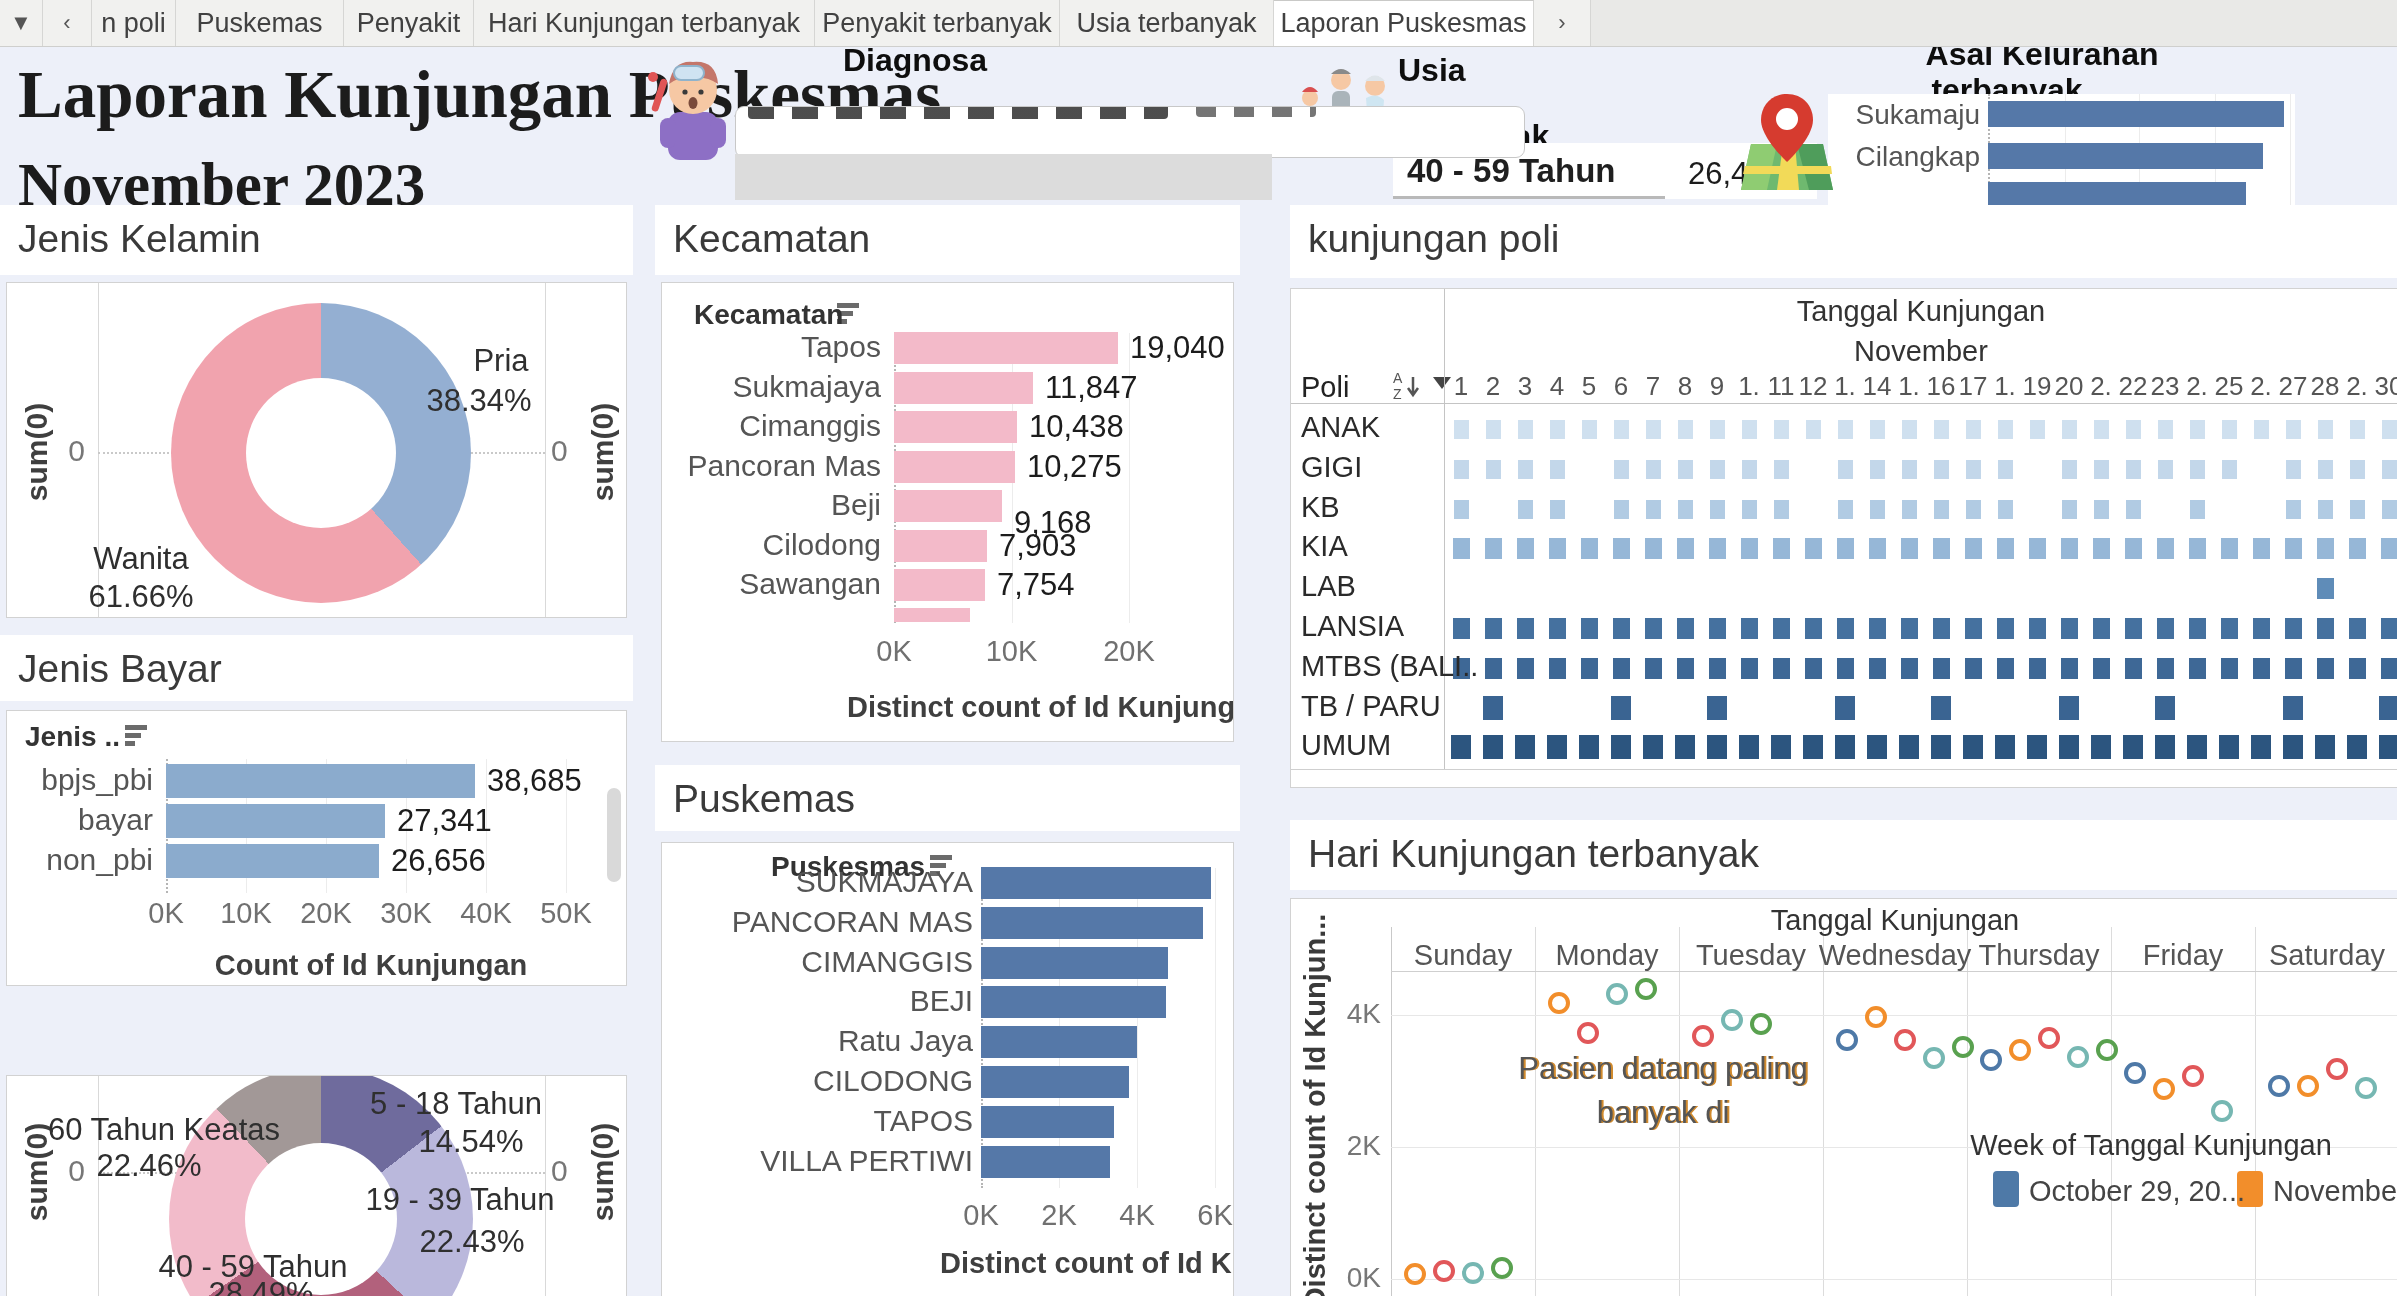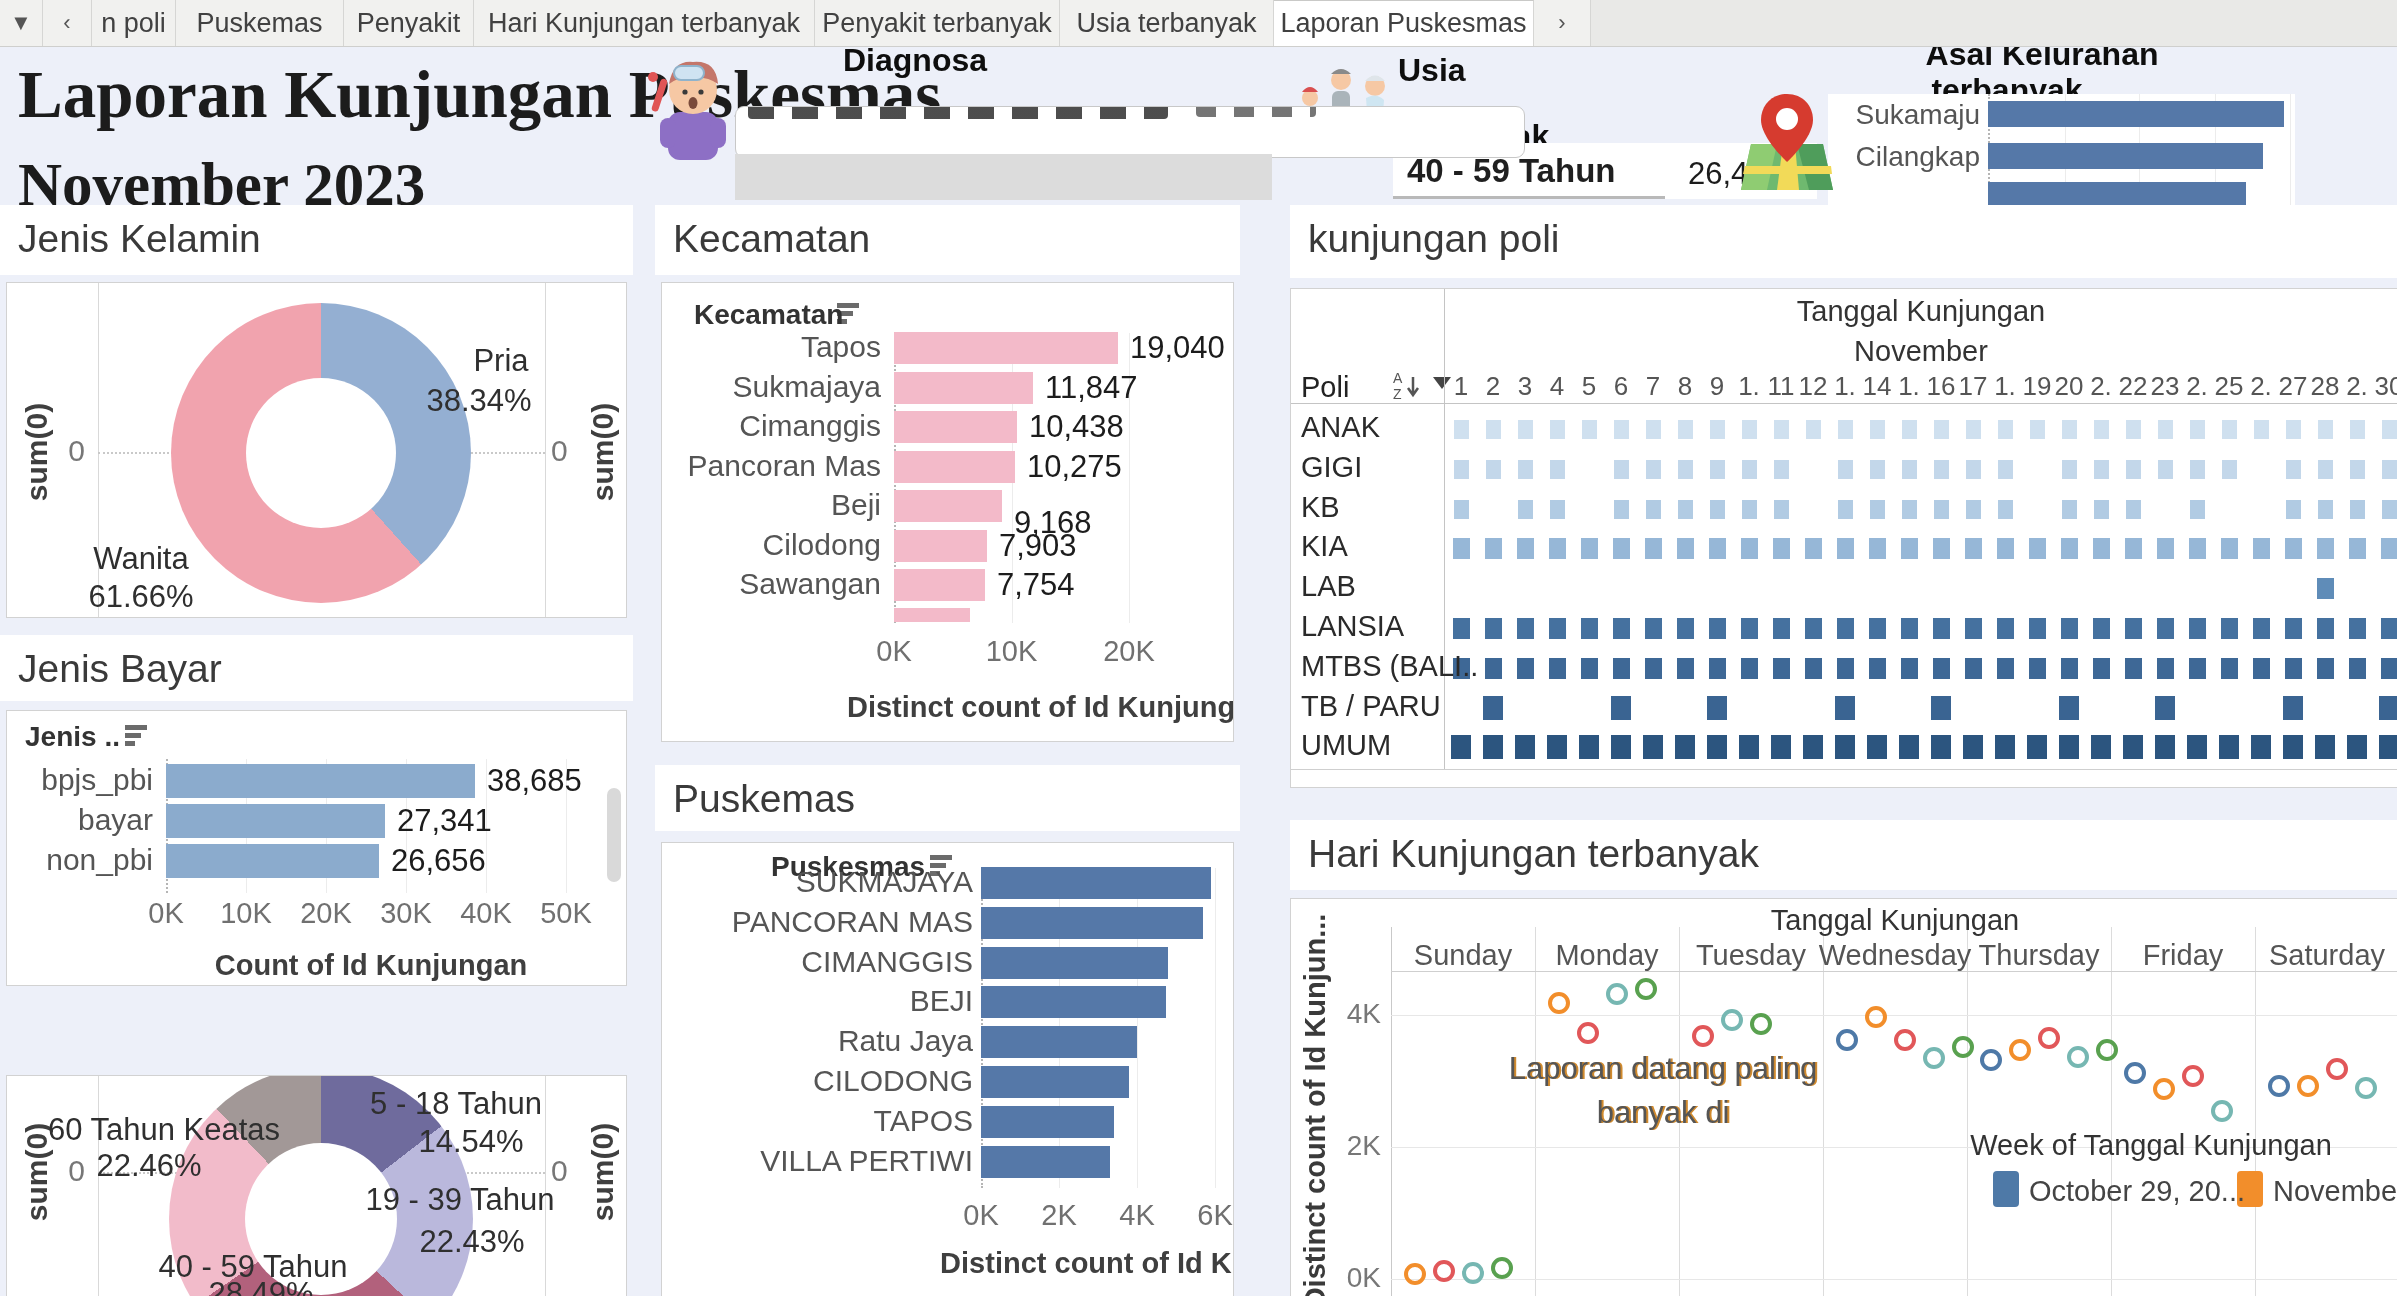--- a/index.html
+++ b/index.html
@@ -596,21 +596,21 @@
       <div class="pt" style="left: 430px; top: 109.62px; width: 22px; height: 22px; border: 4.5px solid rgb(118, 183, 178);"></div>
       <div class="pt" style="left: 632px; top: 147.9px; width: 22px; height: 22px; border: 4.5px solid rgb(118, 183, 178);"></div>
       <div class="pt" style="left: 776px; top: 147.24px; width: 22px; height: 22px; border: 4.5px solid rgb(118, 183, 178);"></div>
       <div class="pt" style="left: 920px; top: 200.7px; width: 22px; height: 22px; border: 4.5px solid rgb(118, 183, 178);"></div>
       <div class="pt" style="left: 1064px; top: 177.6px; width: 22px; height: 22px; border: 4.5px solid rgb(118, 183, 178);"></div>
       <div class="pt" style="left: 200px; top: 358.44px; width: 22px; height: 22px; border: 4.5px solid rgb(89, 161, 79);"></div>
       <div class="pt" style="left: 344px; top: 78.6px; width: 22px; height: 22px; border: 4.5px solid rgb(89, 161, 79);"></div>
       <div class="pt" style="left: 459px; top: 113.58px; width: 22px; height: 22px; border: 4.5px solid rgb(89, 161, 79);"></div>
       <div class="pt" style="left: 661px; top: 136.68px; width: 22px; height: 22px; border: 4.5px solid rgb(89, 161, 79);"></div>
       <div class="pt" style="left: 805px; top: 139.98px; width: 22px; height: 22px; border: 4.5px solid rgb(89, 161, 79);"></div>
-      <div class="abs ctrx annot" style="left: 372px; top: 152px; white-space: nowrap; font-size: 31px; color: rgb(85, 85, 85); font-weight: normal; z-index: 2;">Laporan datang paling</div>
+      <div class="abs ctrx annot" style="left: 372px; top: 152px; white-space: nowrap; font-size: 31px; color: rgb(85, 85, 85); font-weight: normal; z-index: 2;">Pasien datang paling</div>
       <div class="abs ctrx annot" style="left: 372px; top: 196px; white-space: nowrap; font-size: 31px; color: rgb(85, 85, 85); font-weight: normal; z-index: 2;">banyak di</div>
       <div class="abs ctrx" style="left: 860px; top: 230px; white-space: nowrap; font-size: 29px; color: rgb(51, 51, 51); font-weight: normal; z-index: 2;">Week of Tanggal Kunjungan</div>
       <div class="sw" style="left: 702px; top: 272px; width: 26px; height: 36px; background: rgb(78, 121, 167);"></div>
       <div class="abs" style="left: 738px; top: 276px; white-space: nowrap; font-size: 29px; color: rgb(68, 68, 68); font-weight: normal; z-index: 2;">October 29, 20...</div>
       <div class="sw" style="left: 946px; top: 272px; width: 26px; height: 36px; background: rgb(242, 142, 43);"></div>
       <div class="abs" style="left: 982px; top: 276px; white-space: nowrap; font-size: 29px; color: rgb(68, 68, 68); font-weight: normal; z-index: 2;">Novembe</div>
     </div>
 
 </div>
 

